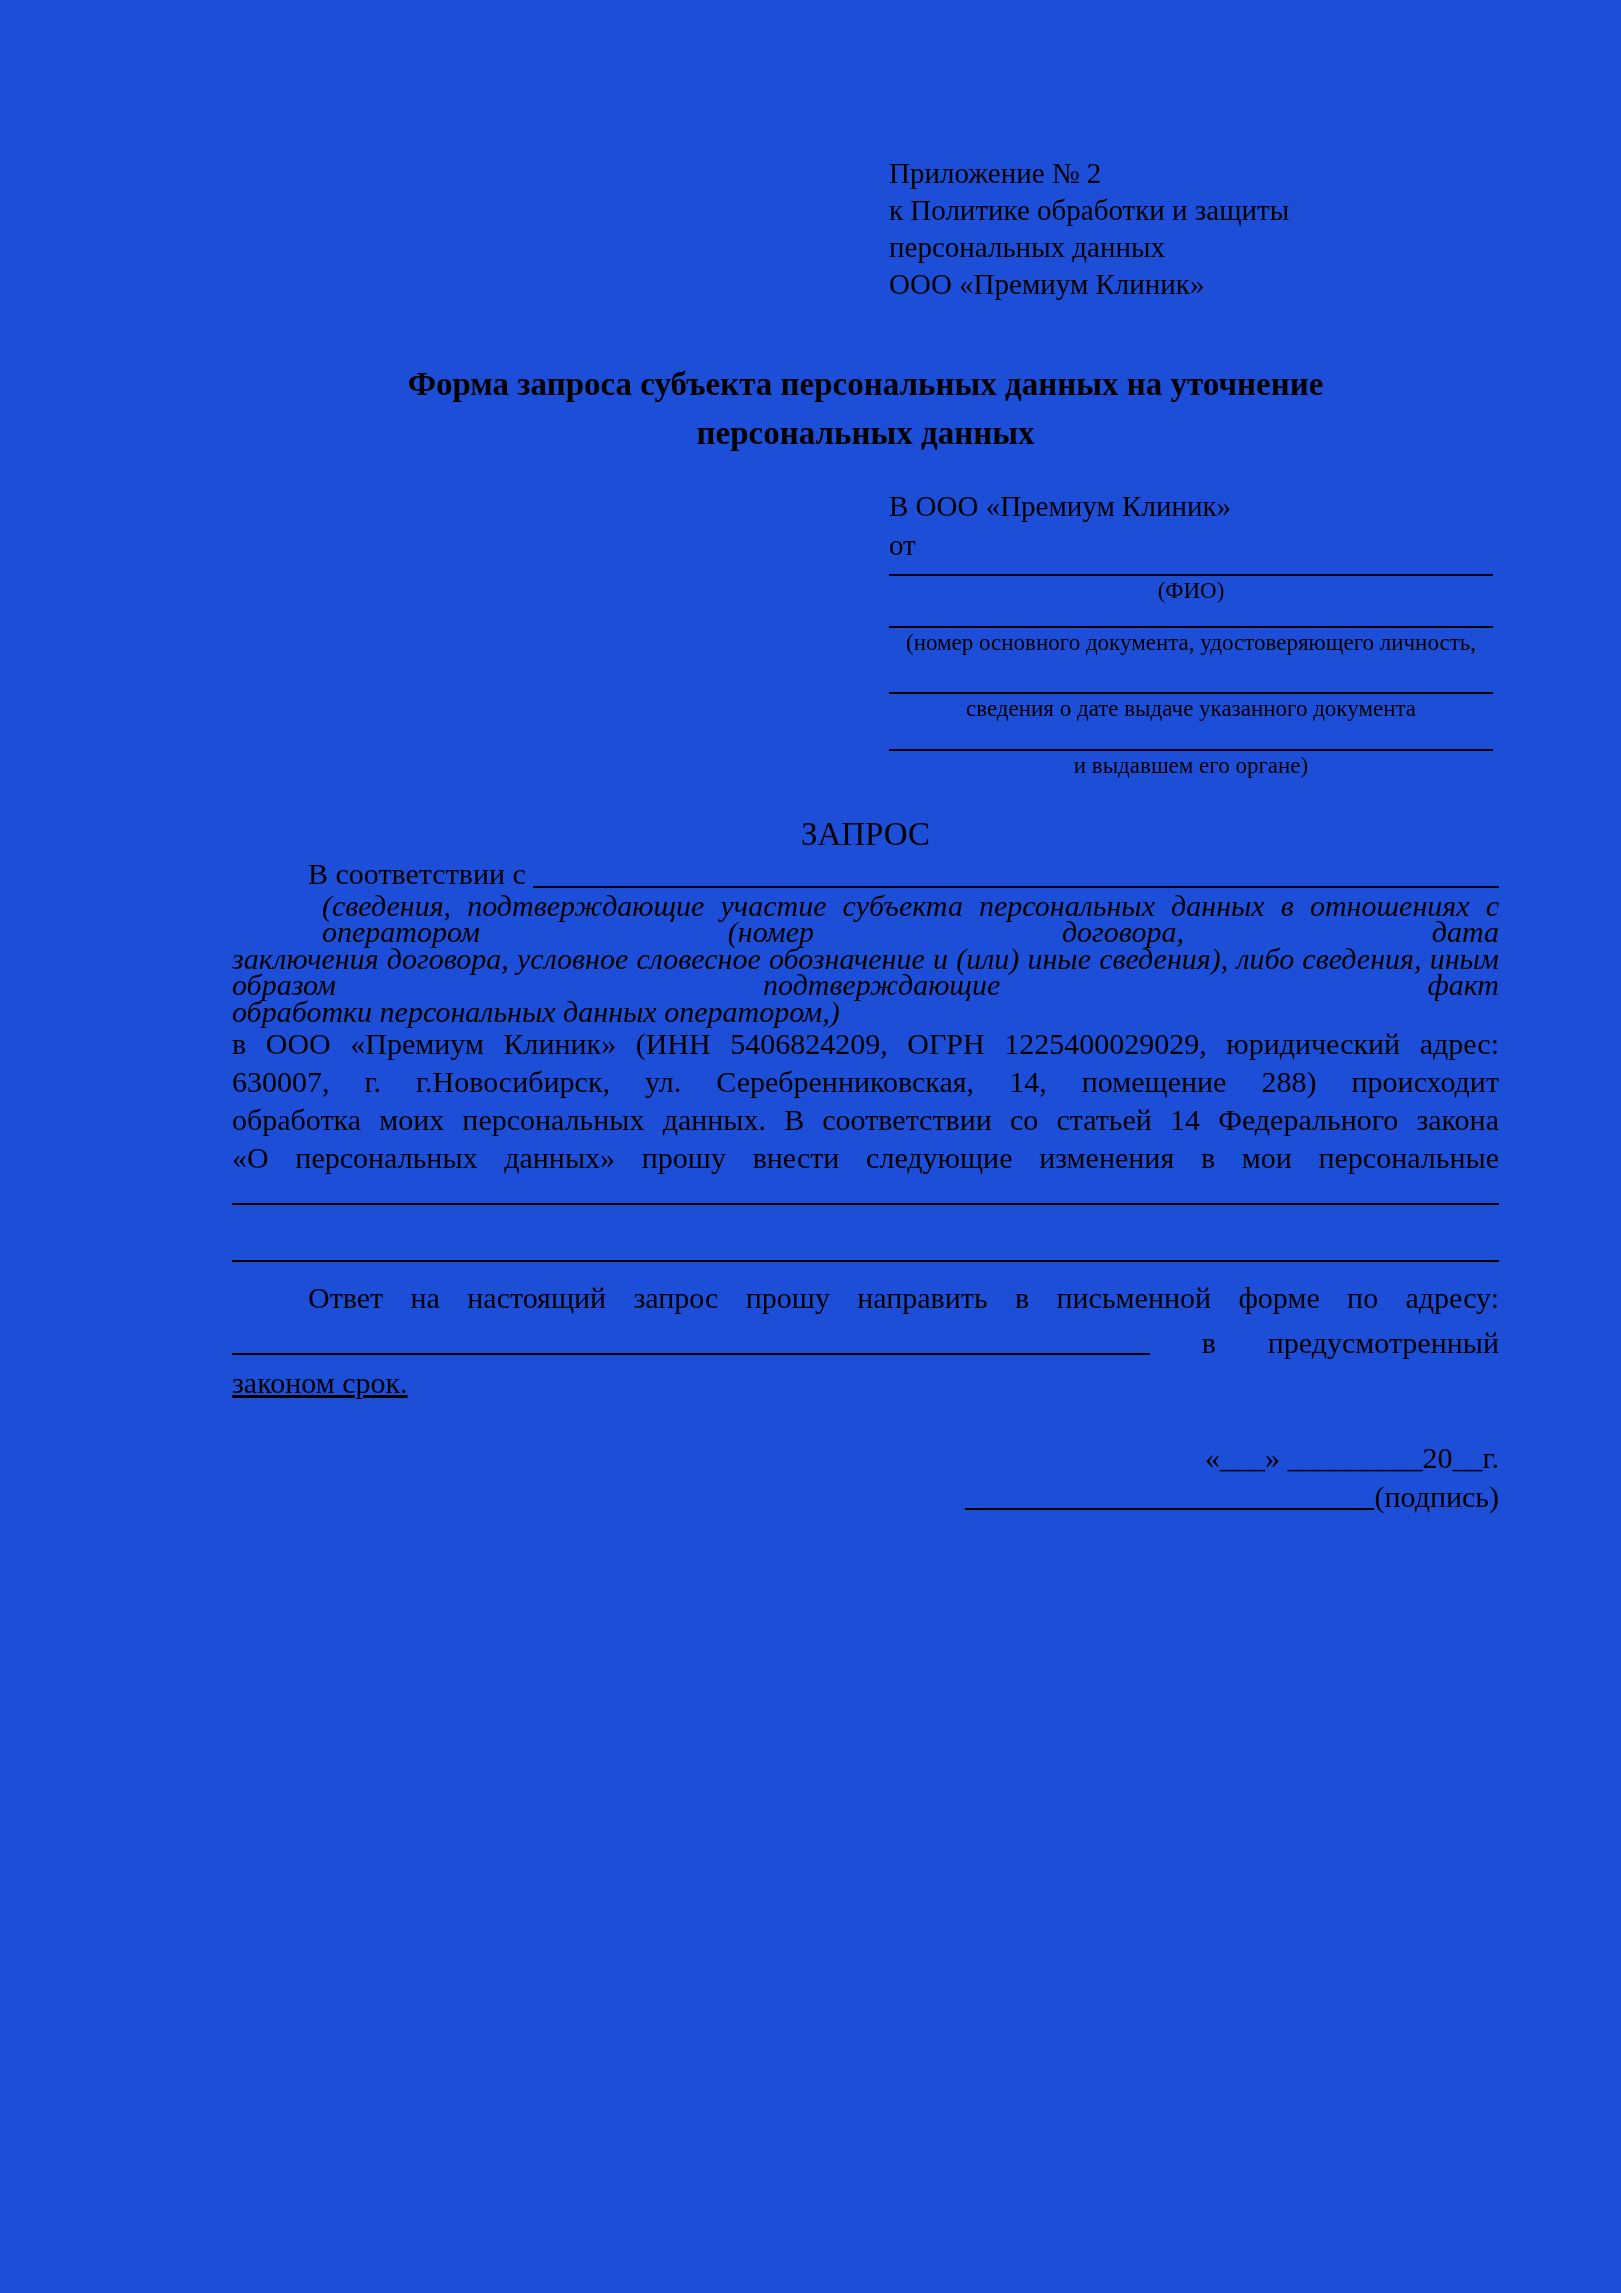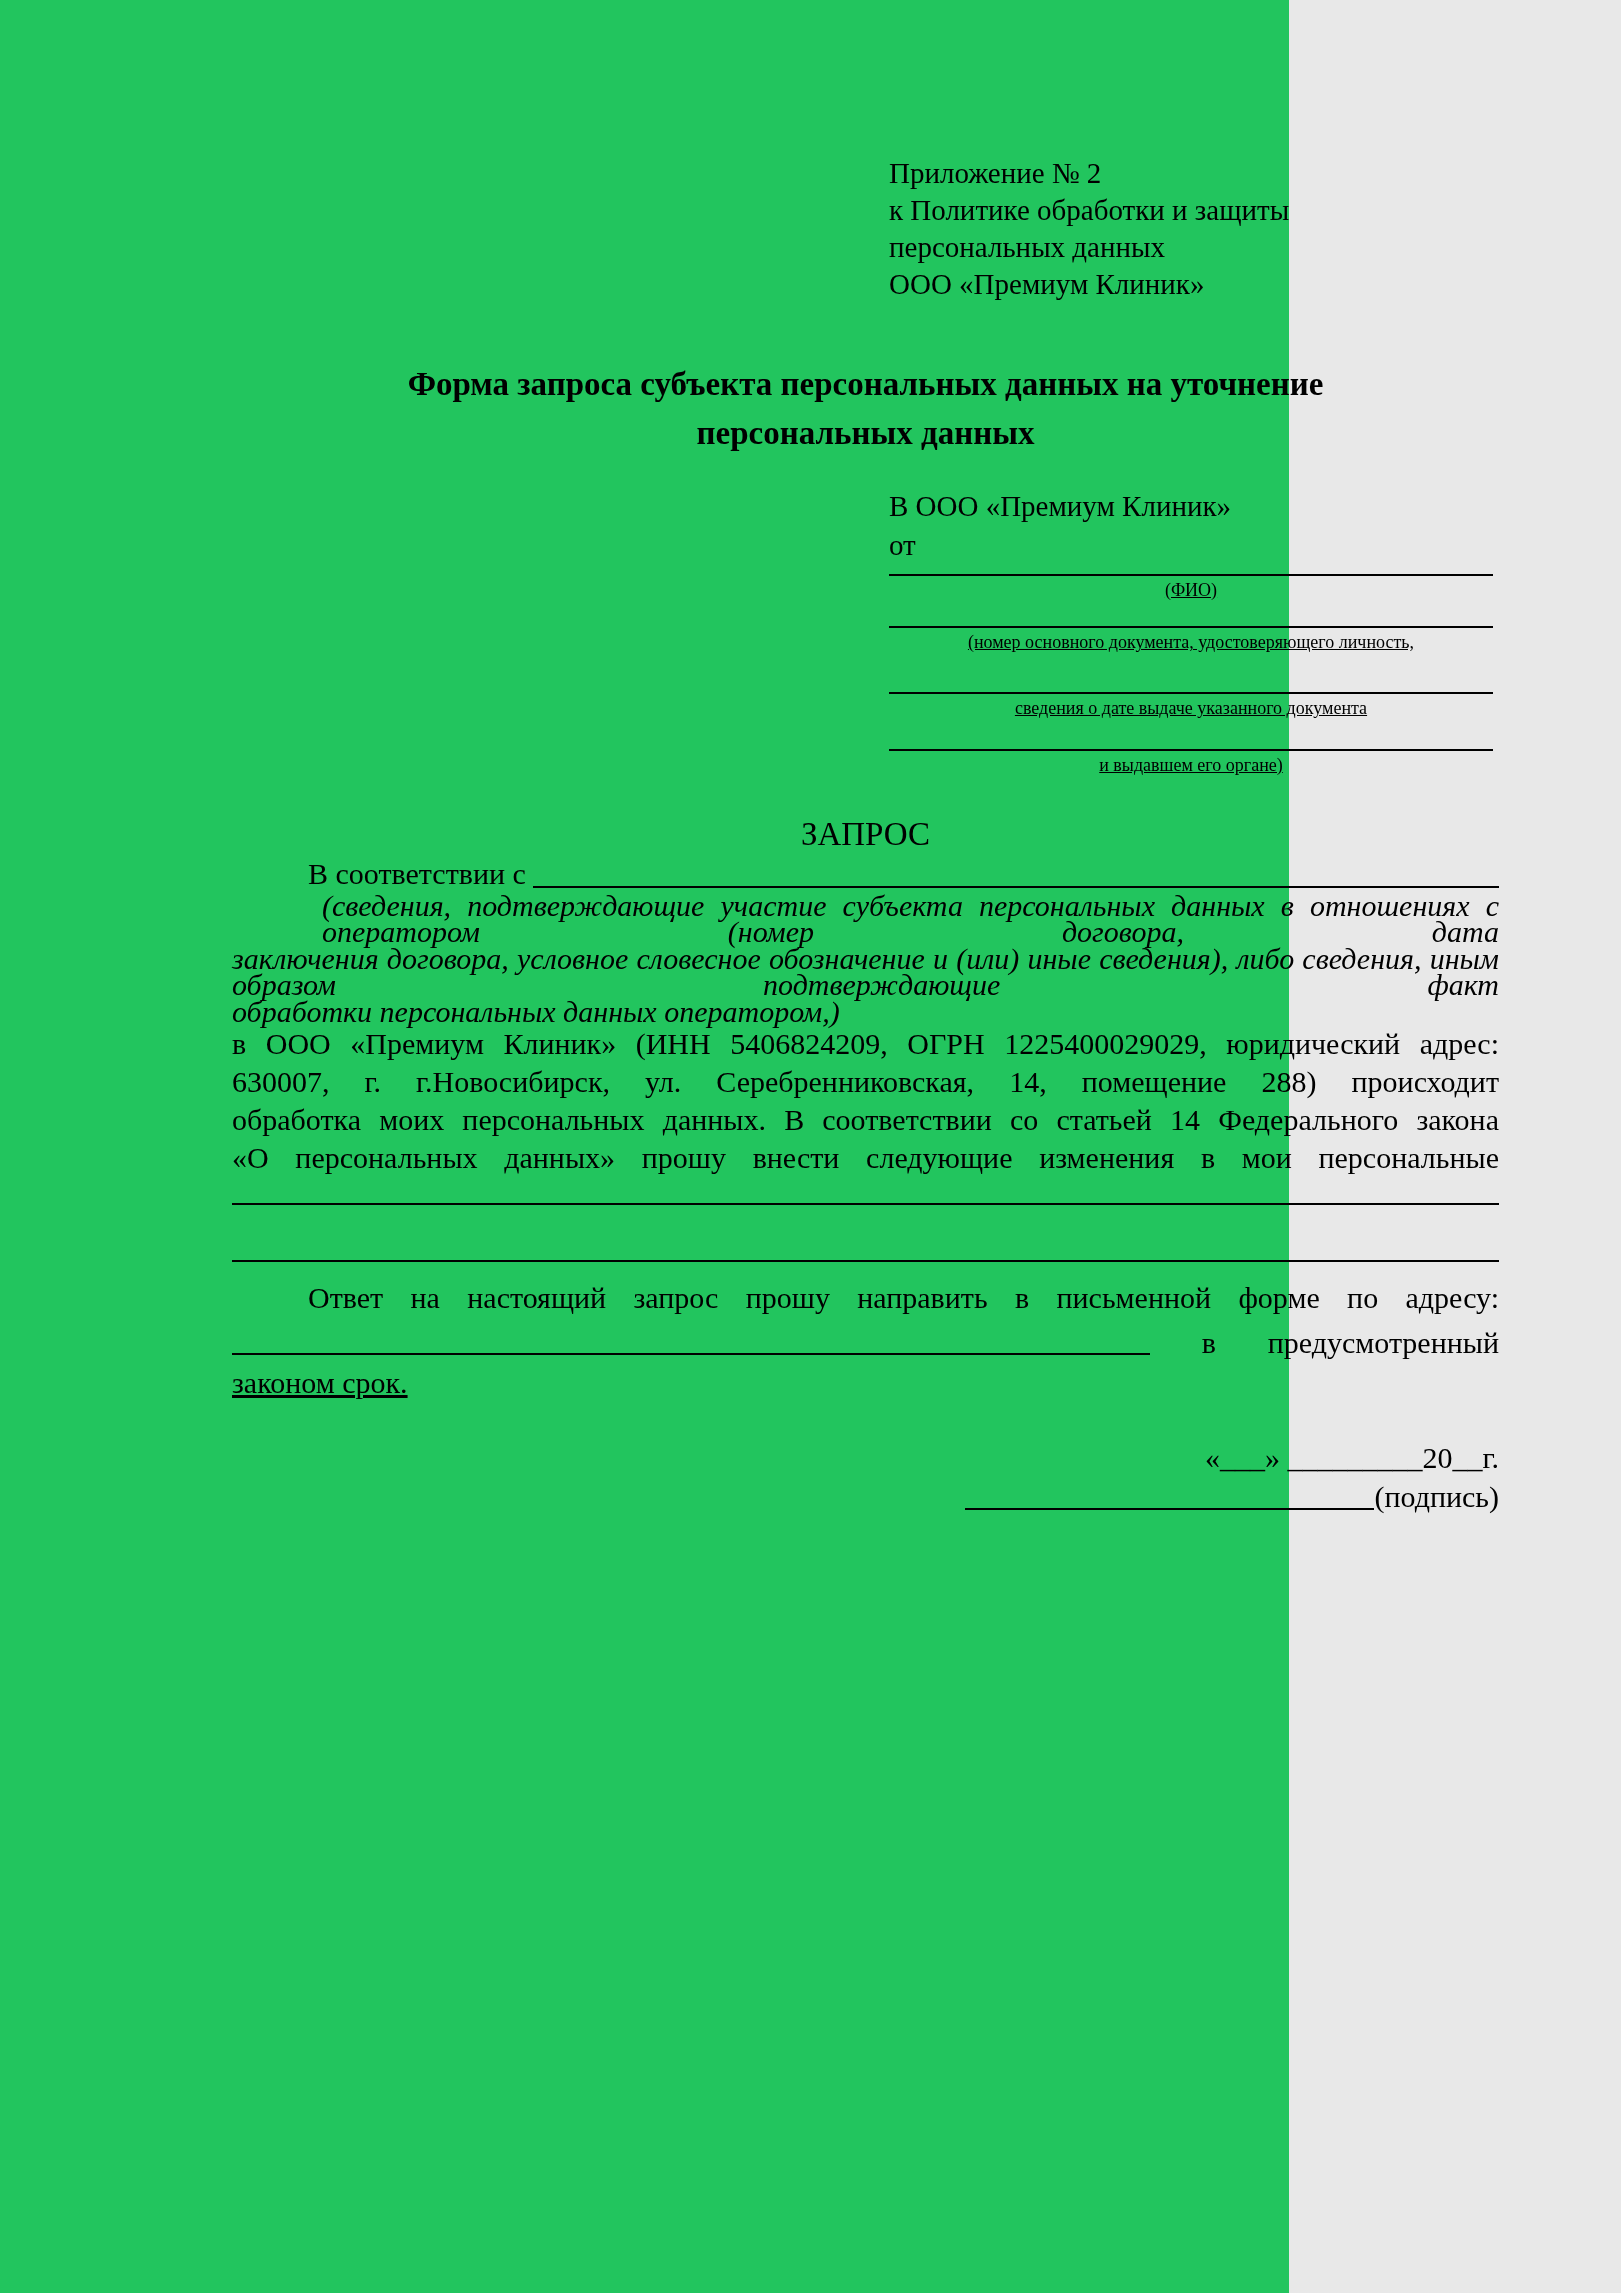--- a/index.html
+++ b/index.html
@@ -1,19 +1,19 @@
 <!DOCTYPE html>
 <html><head>
 <meta charset="utf-8">
 <style>
   html,body{margin:0;padding:0;background:#e8e8e8;}
   .page{
     position:relative;
-    width:1289px;height:2294px;
-    background:#22c55e;
+    width:1621px;height:2294px;
+    background:#1d4ed8;
     font-family:"Liberation Serif","DejaVu Serif",serif;
     color:#000;
     box-sizing:border-box;
     padding:155px 122px 0 232px; 
     font-size:30px;
     line-height:38px;
   }
   .content{width:1267px;}
 
   
@@ -29,21 +29,21 @@
   }
 
   
   .addr{margin-top:29px;margin-left:657px;width:604px;font-size:29px;line-height:39px;}
   .blank{height:0;border-bottom:2.5px solid #000;}
   .addr .blank{margin-top:0;}
   .addr .b1{height:8.8px;}
   .addr .b2{margin-top:21.6px;}
   .addr .b3{margin-top:35px;}
   .addr .b4{margin-top:25.5px;}
-  .cap{font-size:18px;line-height:29px;text-align:center;text-decoration:underline;}
+  .cap{font-size:23px;line-height:29px;text-align:center;}
 
   .zapros{margin-top:35px;text-align:center;font-size:33px;line-height:39px;}
 
   .line-fill{display:flex;line-height:39px;}
   .line-fill .lead{white-space:pre;padding-left:76px;}
   .line-fill .fill{flex:1;align-self:flex-end;border-bottom:2.5px solid #000;margin-bottom:4.9px;}
 
   .fineprint{font-size:30px;line-height:26.5px;font-style:italic;}
   .fp-just{text-align:justify;text-align-last:justify;}
   .fp1{padding-left:90px;}

